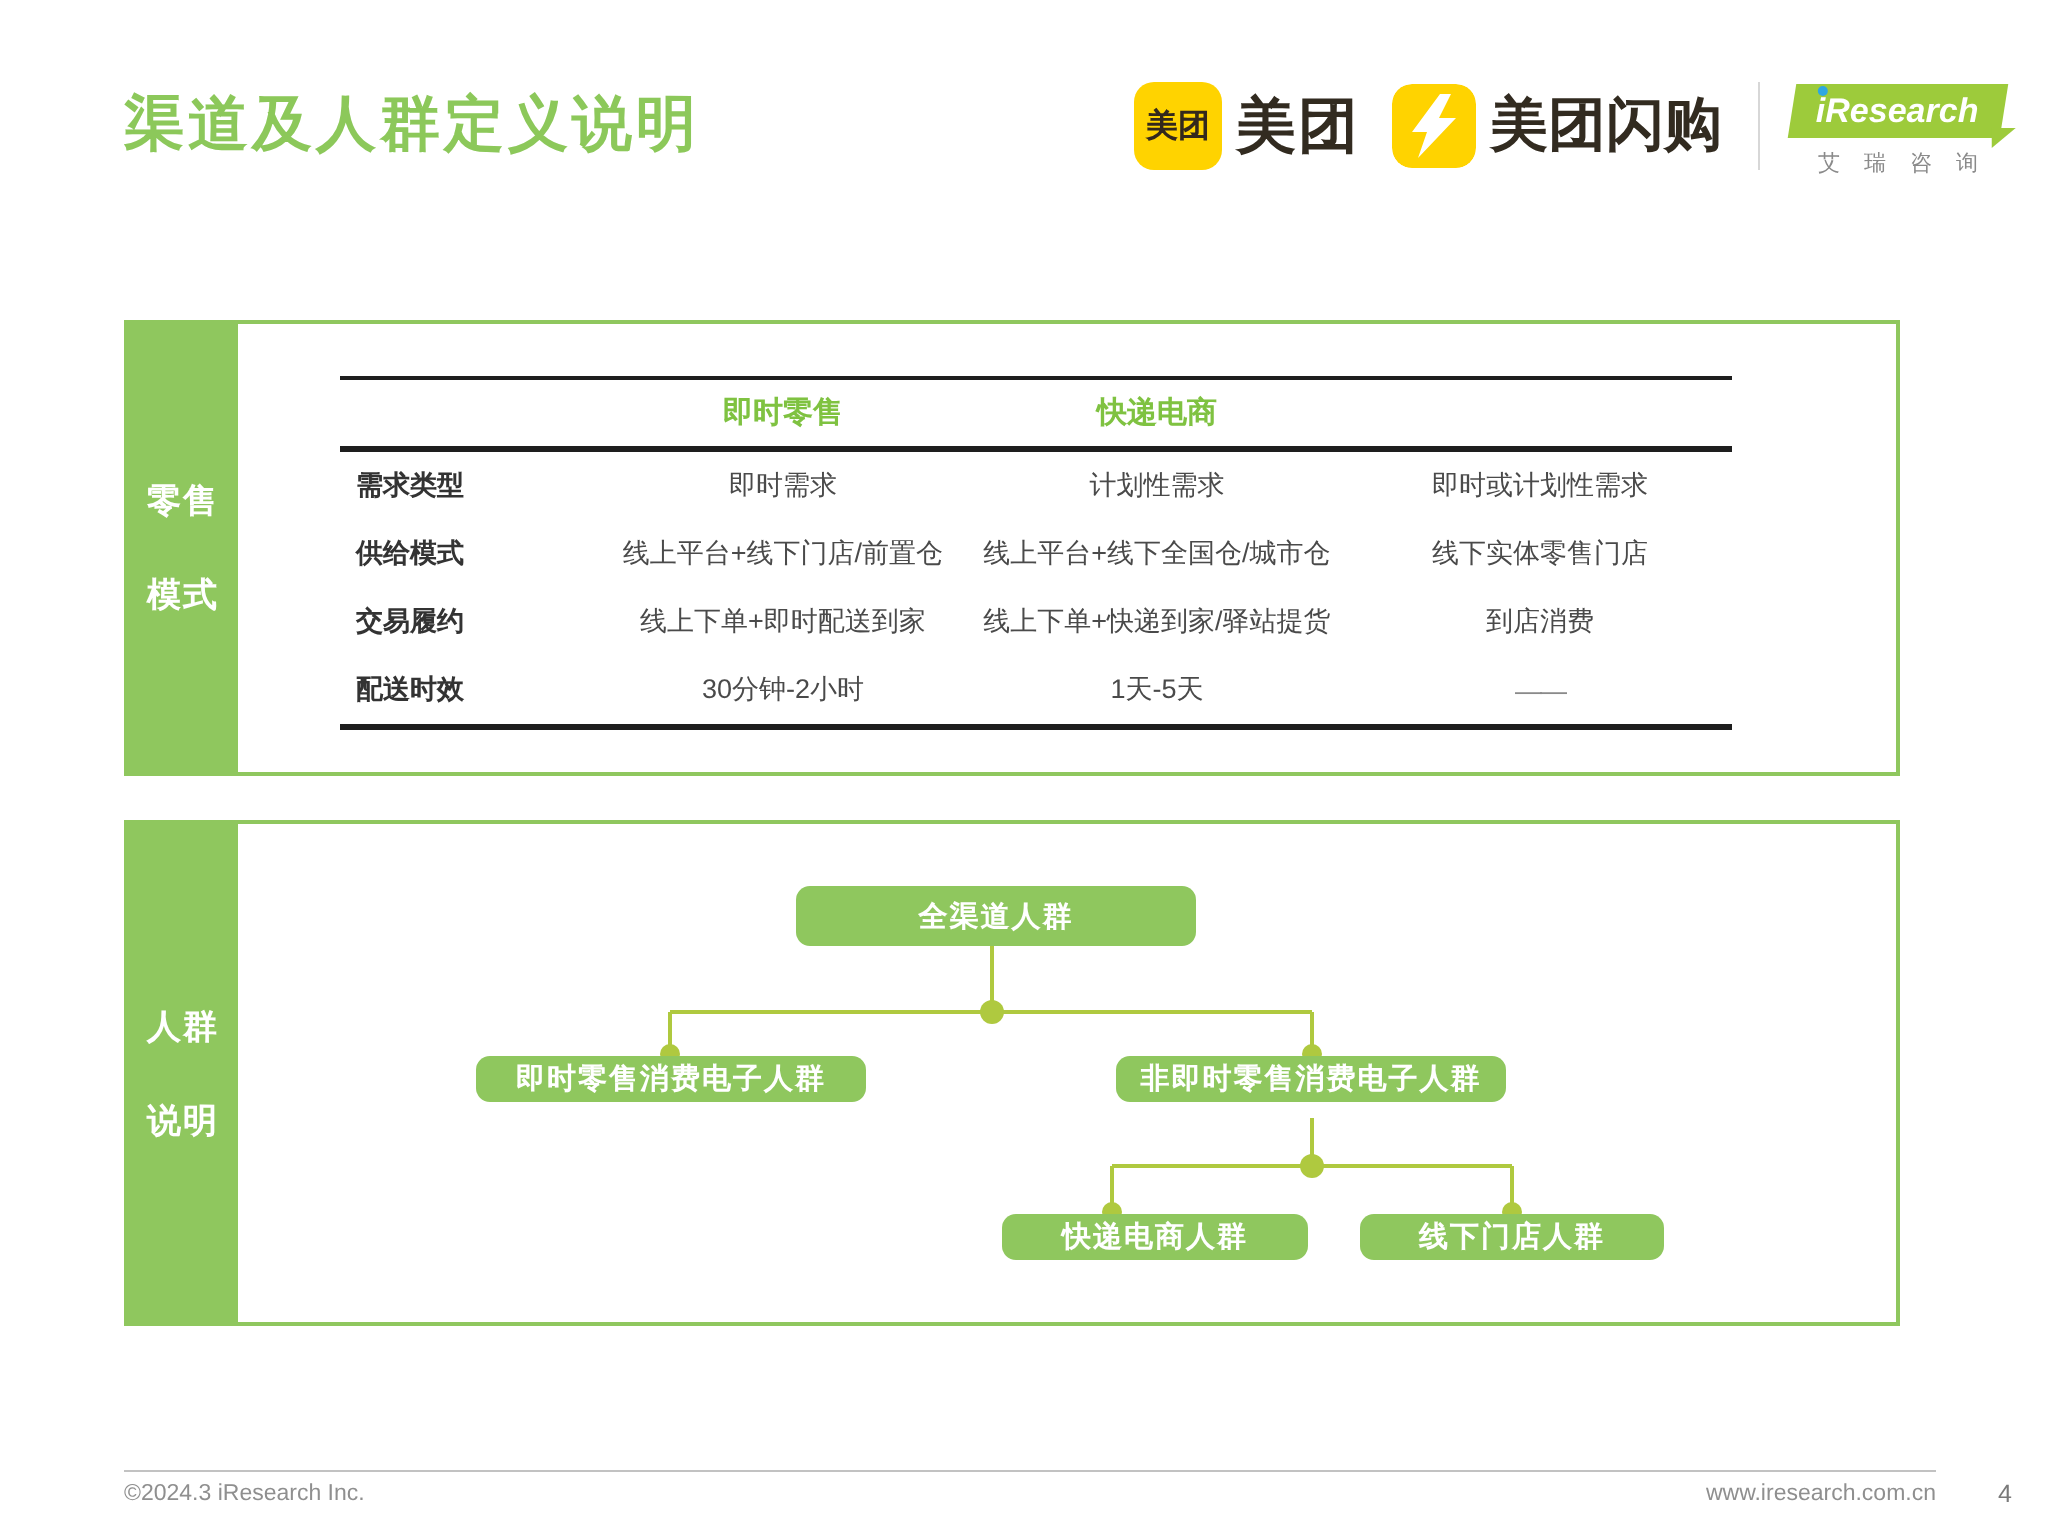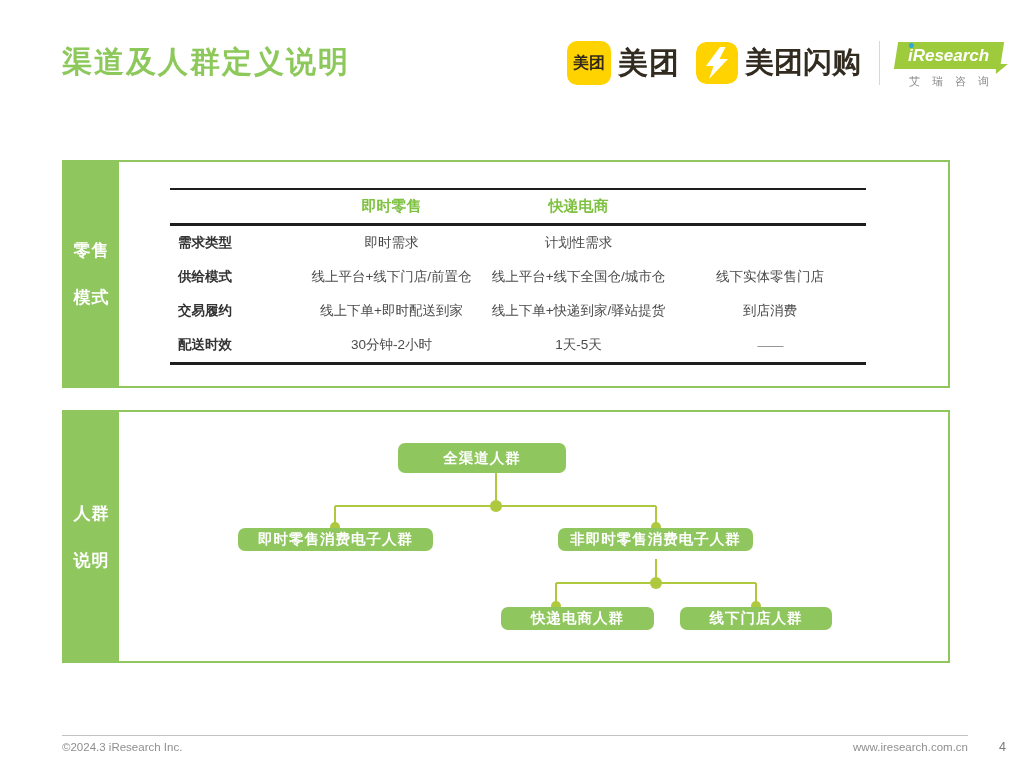--- a/index.html
+++ b/index.html
@@ -35,21 +35,21 @@
   .tbl-head { height: 38px; border-top: 2px solid #1E1E1E; border-bottom: 3px solid #1E1E1E; }
   .tbl-body-row { height: 34px; }
   .cell { text-align: center; font-size: 13.5px; color: #4A4A4A; white-space: nowrap; }
   .head-cell { color: #7FC241; font-weight: bold; font-size: 15px; }
   .label-cell { text-align: left; padding-left: 8px; font-weight: bold; color: #333333; }
   .dash-cell { color: #8a8a8a; letter-spacing: -1px; }
 
   
   .tree-svg { position: absolute; left: 0; top: 0; }
   .tree-box { position: absolute; height: 23px; background: #8FC75E; border-radius: 7px; color: #ffffff; font-size: 14.5px; font-weight: bold; display: flex; align-items: center; justify-content: center; letter-spacing: 1px; white-space: nowrap; }
-  .box-root   { left: 279px; top: 31px;  width: 168px; height: 30px; font-family: Liberation Mono, monospace; }
+  .box-root   { left: 279px; top: 31px;  width: 200px; height: 30px; font-family: Liberation Mono, monospace; }
   .box-l2a    { left: 119px; top: 116px; width: 195px; }
   .box-l2b    { left: 439px; top: 116px; width: 195px; }
   .box-l3a    { left: 363px; top: 195px; width: 153px; margin-left: 19px; }
   .box-l3b    { left: 561px; top: 195px; width: 152px; }
 
   
   .footer-line { position: absolute; left: 62px; top: 735px; width: 906px; height: 1px; background: #c2c2c2; }
   .footer-copy { position: absolute; left: 62px; top: 741px; font-size: 11.5px; color: #8f8f8f; }
   .footer-site { position: absolute; right: 56px; top: 741px; font-size: 11.5px; color: #8f8f8f; }
   .footer-page { position: absolute; right: 18px; top: 740px; font-size: 12.5px; color: #7a7a7a; }
@@ -87,20 +87,21 @@
       <div class="tbl">
         <div class="tbl-row tbl-head">
           <div class="cell label-cell"></div>
           <div class="cell head-cell">即时零售</div>
           <div class="cell head-cell">快递电商</div>
         </div>
         <div class="tbl-row tbl-body-row">
           <div class="cell label-cell">需求类型</div>
           <div class="cell">即时需求</div>
           <div class="cell">计划性需求</div>
+          <div class="cell">即时或计划性需求</div>
         </div>
         <div class="tbl-row tbl-body-row">
           <div class="cell label-cell">供给模式</div>
           <div class="cell">线上平台+线下门店/前置仓</div>
           <div class="cell">线上平台+线下全国仓/城市仓</div>
           <div class="cell">线下实体零售门店</div>
         </div>
         <div class="tbl-row tbl-body-row">
           <div class="cell label-cell">交易履约</div>
           <div class="cell">线上下单+即时配送到家</div>

